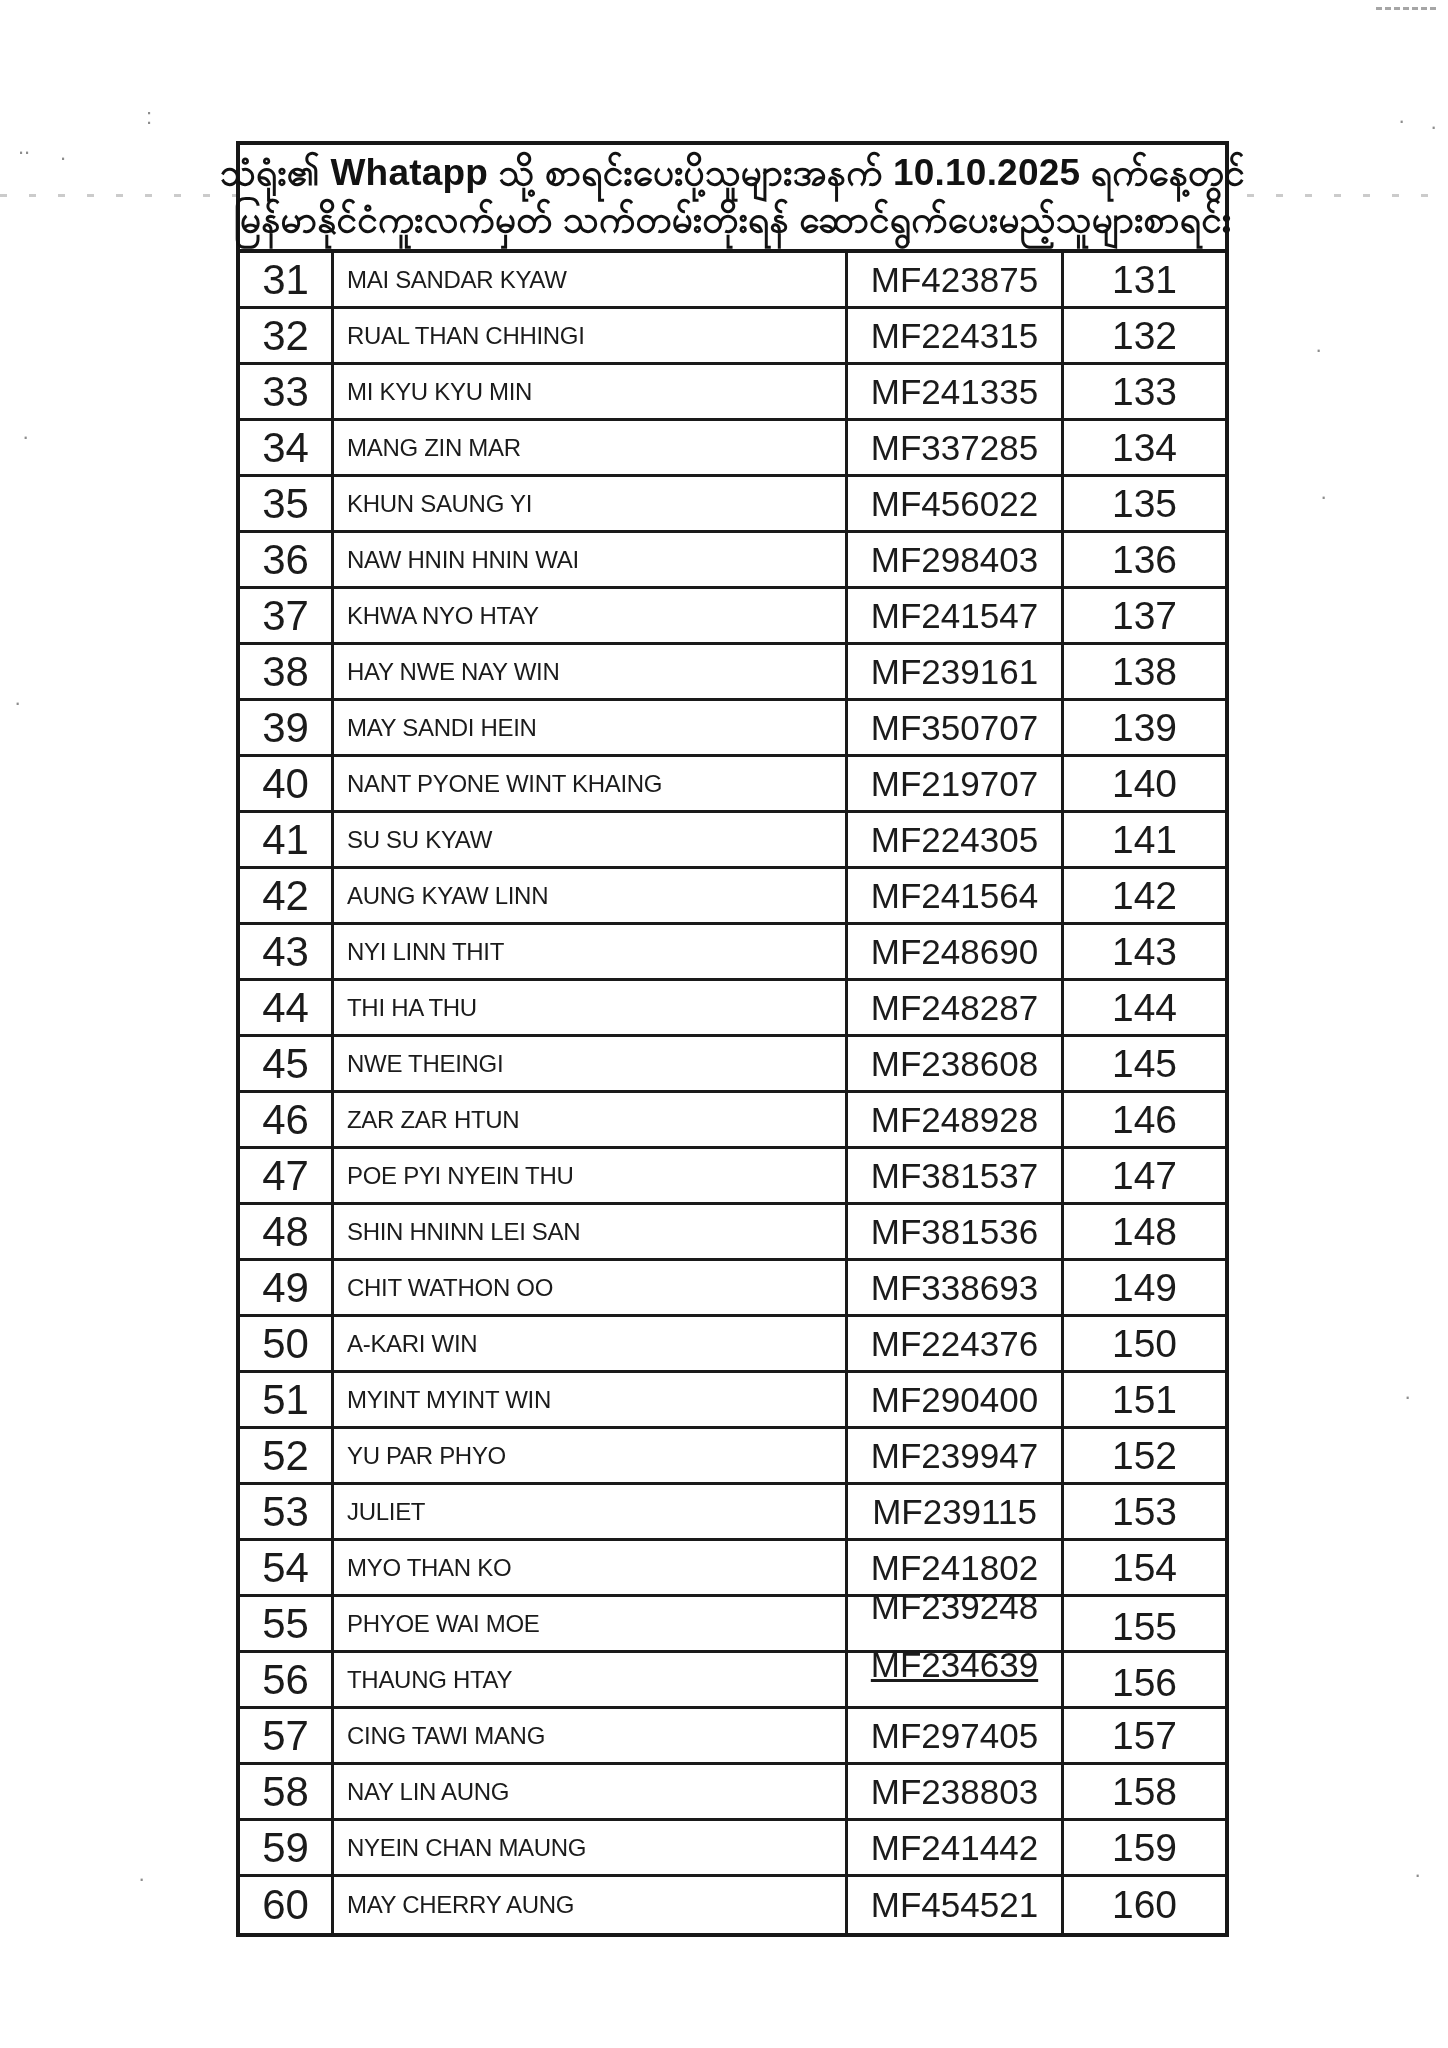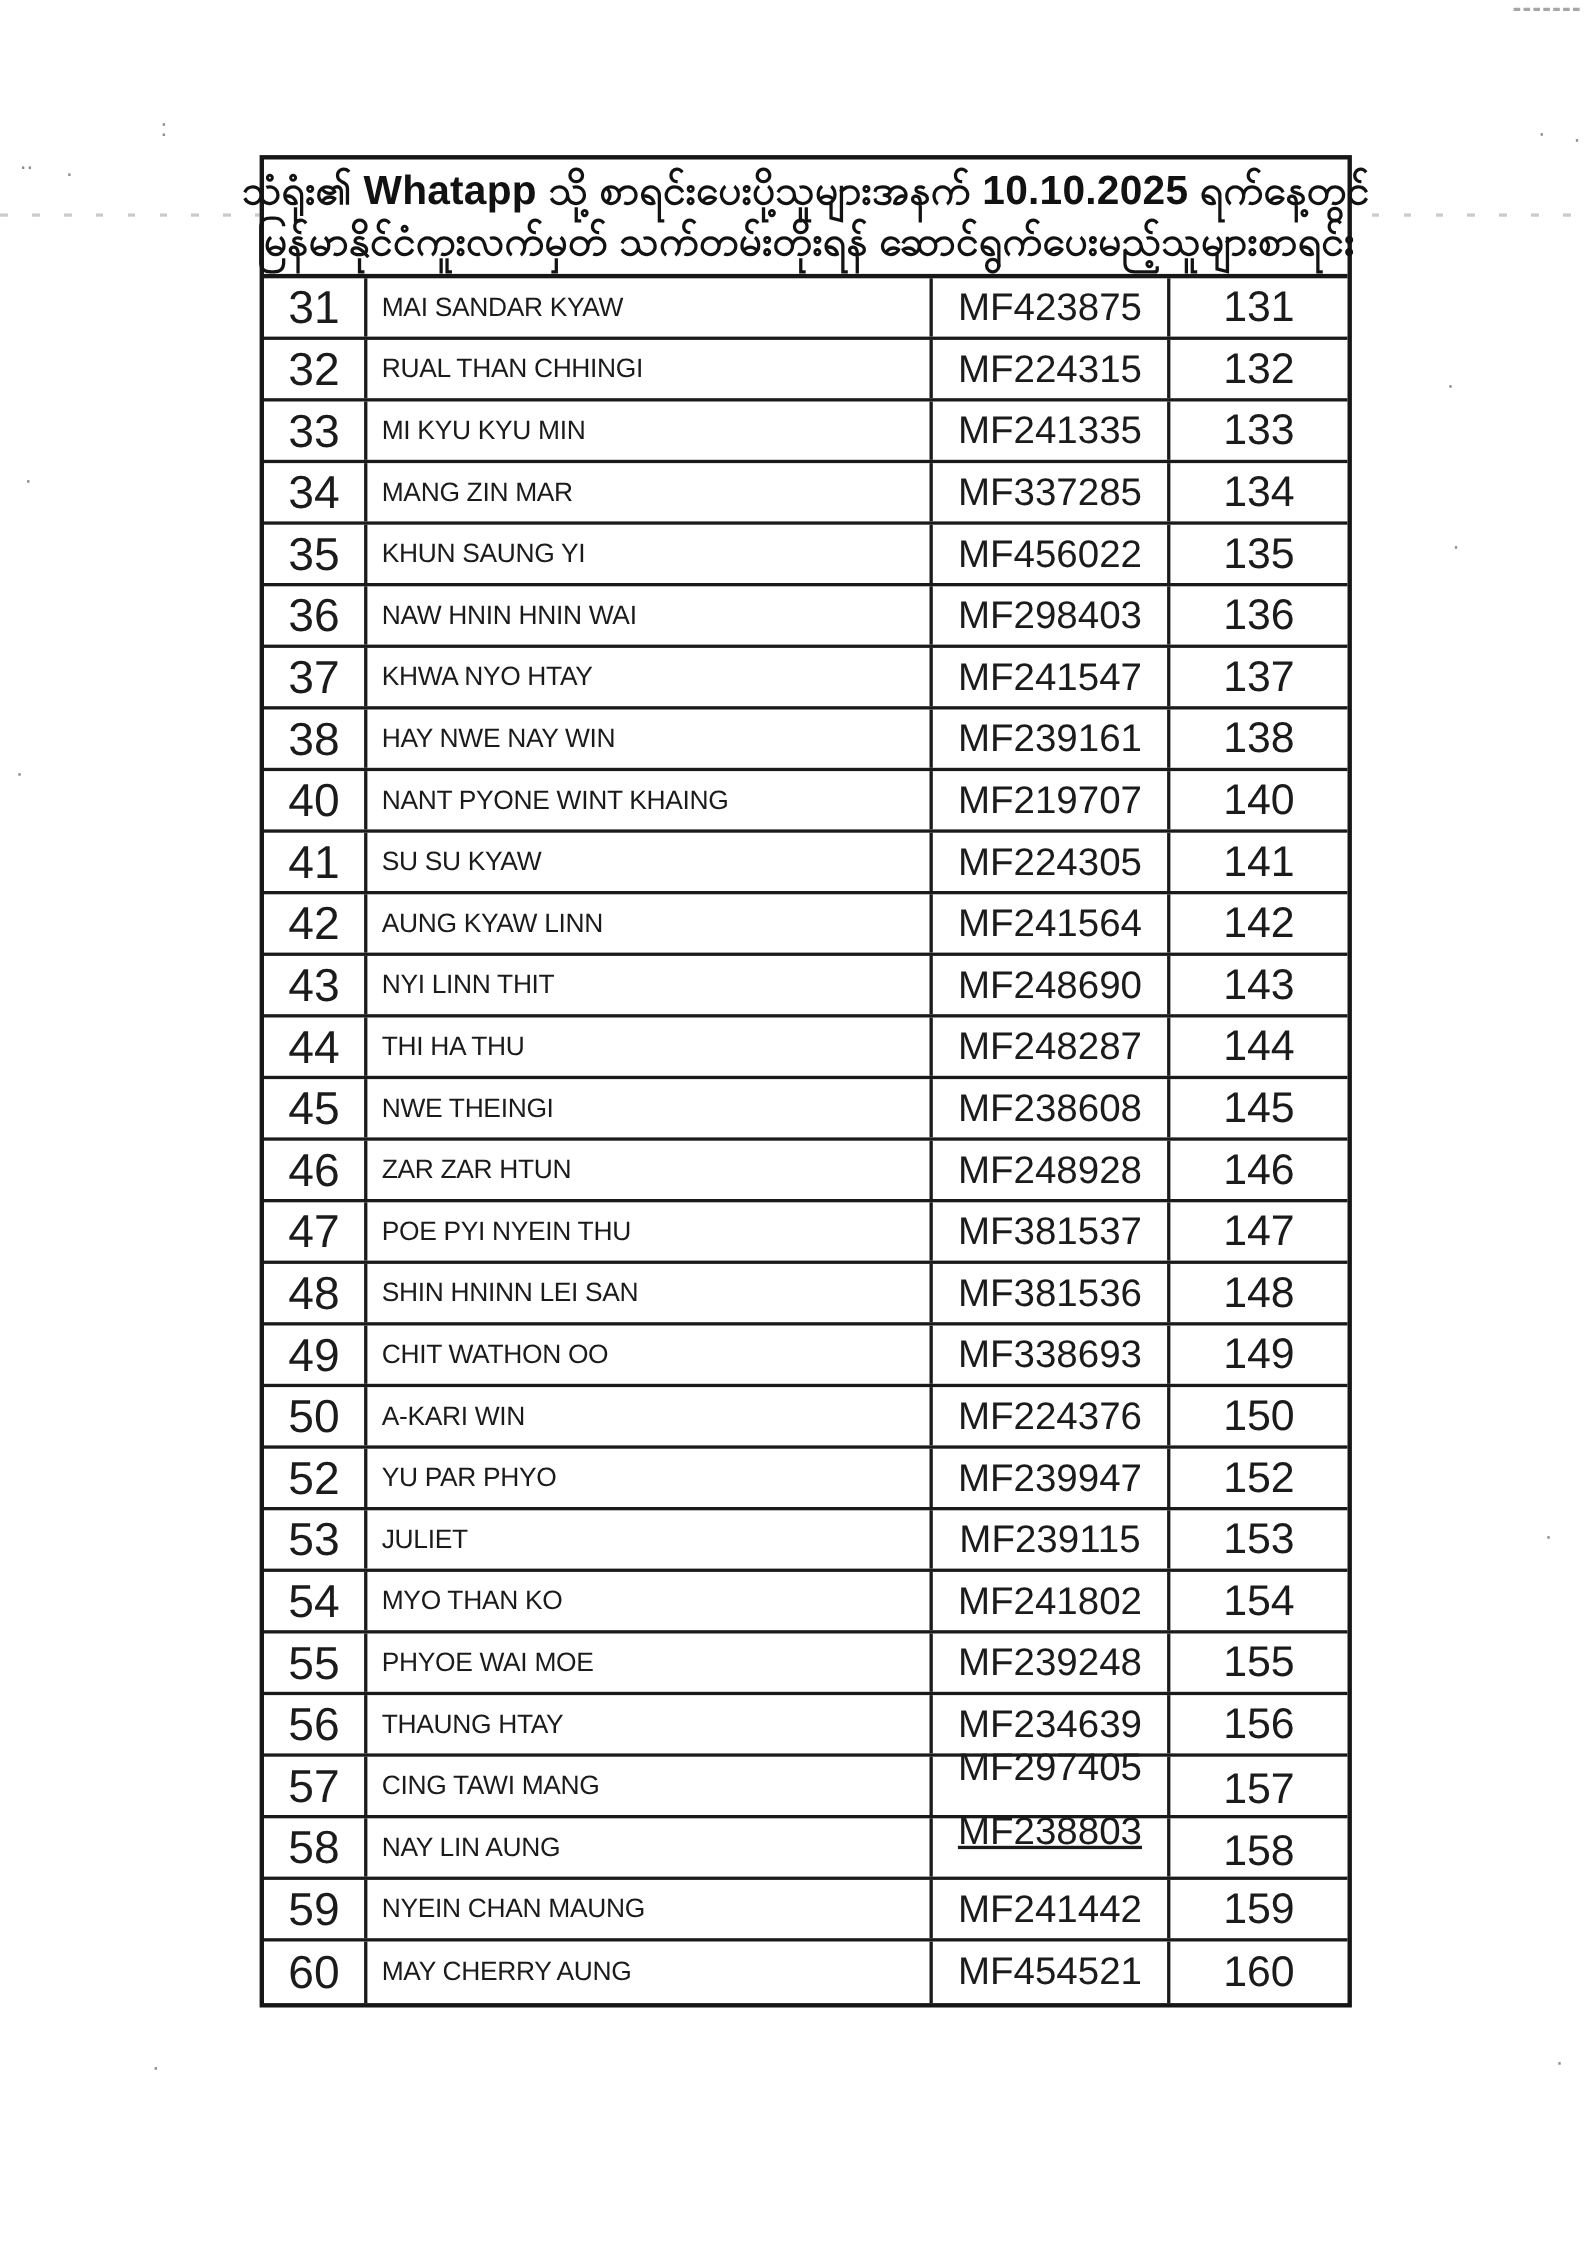--- a/index.html
+++ b/index.html
@@ -252,20 +252,34 @@
             <span>HAY NWE NAY WIN</span>
           </div>
     <div class="c c-mf">
             <span>MF239161</span>
           </div>
     <div class="c c-seq">
             <span>138</span>
           </div>
   </div>
 
+  <div class="row">
+    <div class="c c-no">
+            <span>39</span>
+          </div>
+    <div class="c c-name">
+            <span>MAY SANDI HEIN</span>
+          </div>
+    <div class="c c-mf">
+            <span>MF350707</span>
+          </div>
+    <div class="c c-seq">
+            <span>139</span>
+          </div>
+  </div>
 
   <div class="row">
     <div class="c c-no">
             <span>40</span>
           </div>
     <div class="c c-name">
             <span>NANT PYONE WINT KHAING</span>
           </div>
     <div class="c c-mf">
             <span>MF219707</span>
@@ -418,20 +432,34 @@
             <span>A-KARI WIN</span>
           </div>
     <div class="c c-mf">
             <span>MF224376</span>
           </div>
     <div class="c c-seq">
             <span>150</span>
           </div>
   </div>
 
+  <div class="row">
+    <div class="c c-no">
+            <span>51</span>
+          </div>
+    <div class="c c-name">
+            <span>MYINT MYINT WIN</span>
+          </div>
+    <div class="c c-mf">
+            <span>MF290400</span>
+          </div>
+    <div class="c c-seq">
+            <span>151</span>
+          </div>
+  </div>
 
   <div class="row">
     <div class="c c-no">
             <span>52</span>
           </div>
     <div class="c c-name">
             <span>YU PAR PHYO</span>
           </div>
     <div class="c c-mf">
             <span>MF239947</span>

